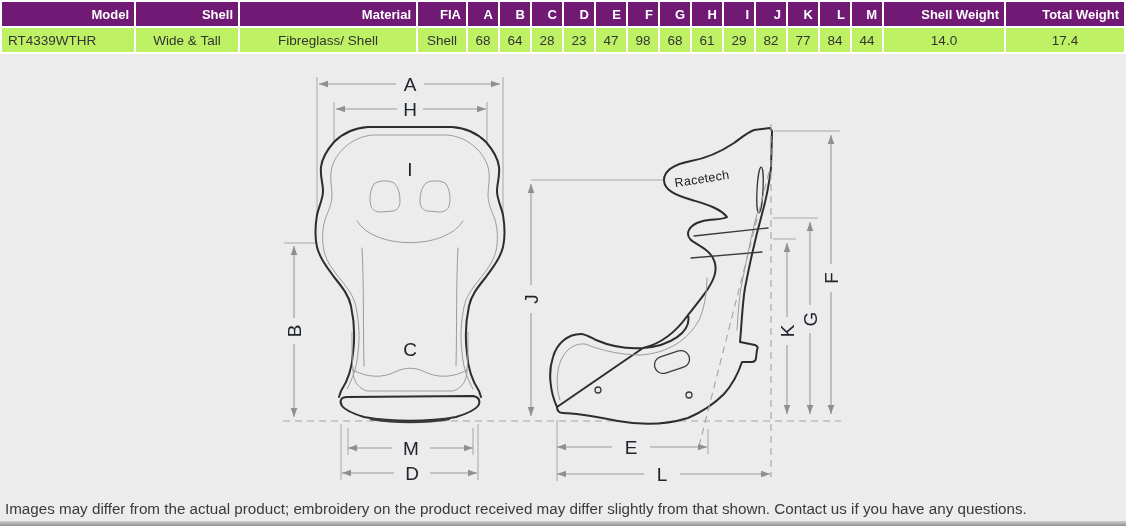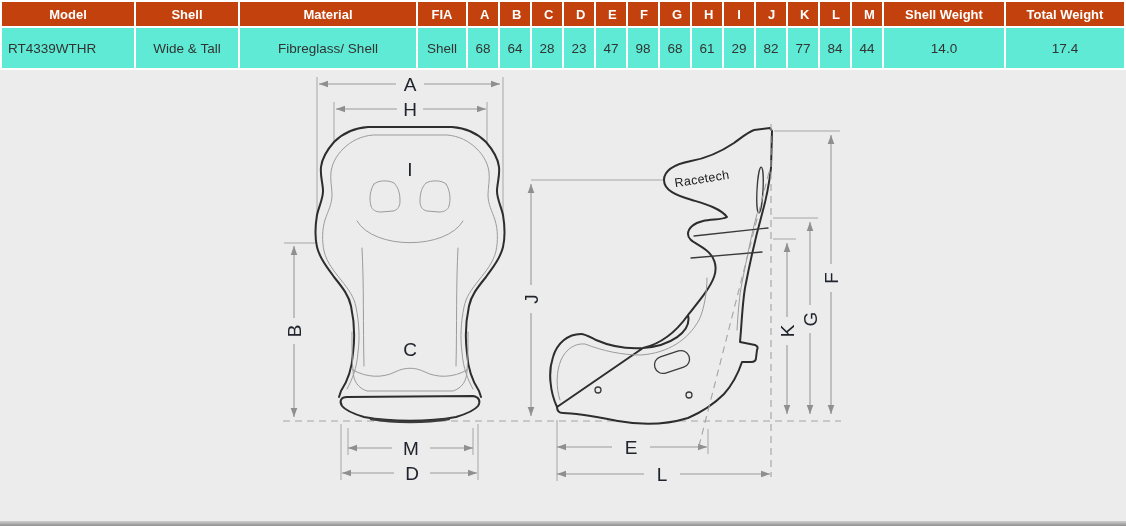--- a/index.html
+++ b/index.html
@@ -12,29 +12,29 @@
   }
   table.spec{
     position:absolute;top:0;left:0;
     width:1126px;
     border-collapse:separate;
     border-spacing:2px;
     background:#ffffff;
     table-layout:fixed;
   }
   table.spec th{
-    background:#c2410c;color:#ffffff;
+    background:#701a75;color:#ffffff;
     font-size:13px;font-weight:bold;
-    height:24px;text-align:center;padding:0 12px;
+    height:24px;text-align:right;padding:0 5px;
     white-space:nowrap;overflow:hidden;
   }
   table.spec td{
-    background:#5eead4;color:#333333;
+    background:#bef264;color:#333333;
     font-size:13.5px;font-weight:normal;
-    height:40px;text-align:center;padding:0 2px;
+    height:24px;text-align:center;padding:0 2px;
     white-space:nowrap;overflow:hidden;
   }
   table.spec td.model{ text-align:left;padding-left:6px; }
   .diagram-svg{ position:absolute;left:0;top:56px; }
   .dimline{ stroke:#9a9a9a;stroke-width:1.1;fill:none; }
   .extline{ stroke:#a6a6a6;stroke-width:1;fill:none; }
   .arrow{ fill:#8f8f8f;stroke:none; }
   .dashline{ stroke:#a3a3a3;stroke-width:1.1;fill:none;stroke-dasharray:7 5; }
   .seat-outer{ stroke:#2d2d2d;stroke-width:2;fill:#ececec;stroke-linejoin:round;stroke-linecap:round; }
   .seat-inner{ stroke:#9b9b9b;stroke-width:1;fill:none;stroke-linecap:round; }
@@ -284,14 +284,15 @@
       <text class="dim-label" x="412" y="473">D</text>
       <text class="dim-label" x="531" y="299" transform="rotate(-90 531 299)">J</text>
       <text class="dim-label" x="631" y="447">E</text>
       <text class="dim-label" x="662" y="474">L</text>
       <text class="dim-label" x="787" y="331" transform="rotate(-90 787 331)">K</text>
       <text class="dim-label" x="810" y="319" transform="rotate(-90 810 319)">G</text>
       <text class="dim-label" x="831" y="278" transform="rotate(-90 831 278)">F</text>
     </g>
   </svg>
 
+  <div class="footer-note">Images may differ from the actual product; embroidery on the product received may differ slightly from that shown. Contact us if you have any questions.</div>
   <div class="bottom-strip"></div>
 </div>
 
 </body></html>

